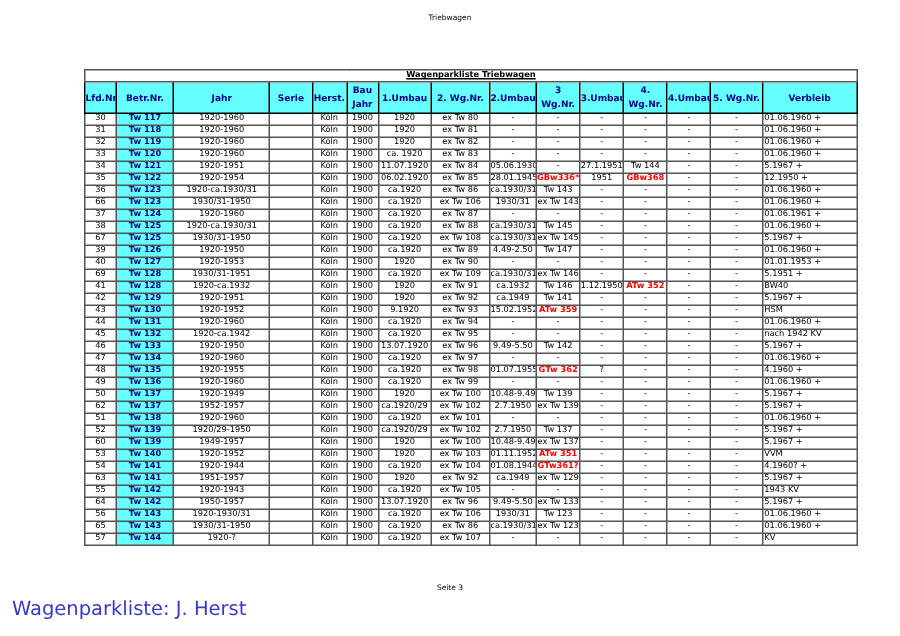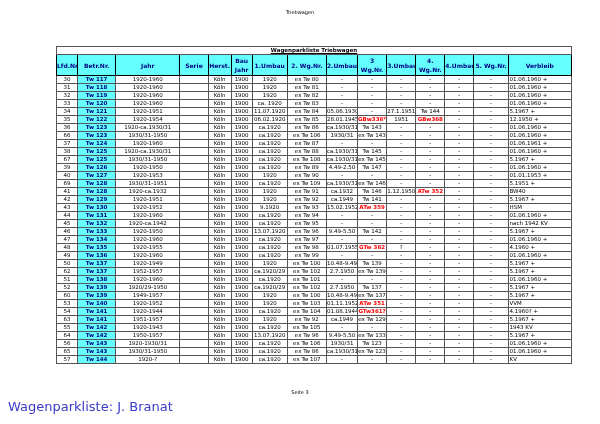--- a/index.html
+++ b/index.html
@@ -730,13 +730,13 @@
         <td>-</td>
         <td>-</td>
         <td>-</td>
         <td>-</td>
         <td class="left">KV</td>
       </tr>
     </tbody>
 </table>
 
 <div class="slide-footer">Seite 3</div>
-<div class="caption">Wagenparkliste: J. Branat</div>
+<div class="caption">Wagenparkliste: J. Herst</div>
 
 </body></html>

